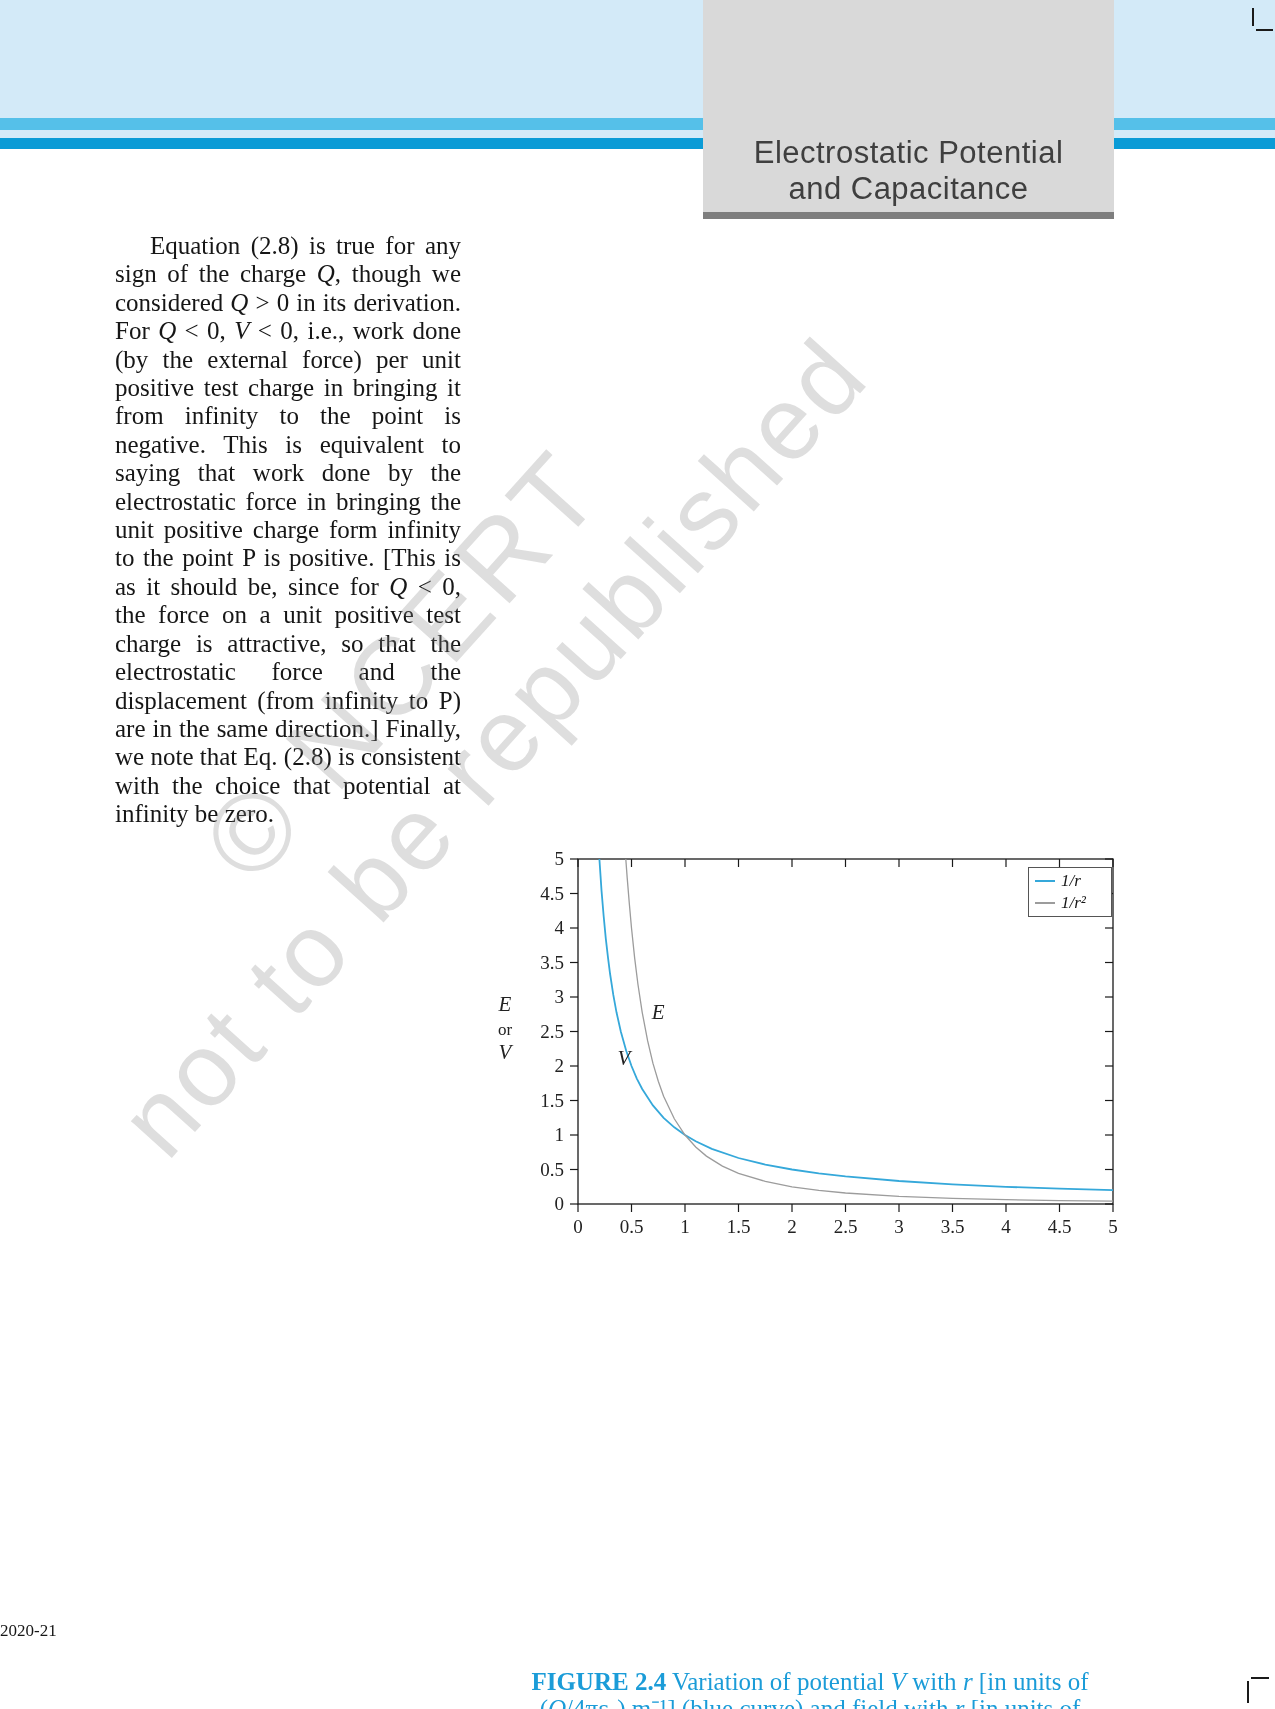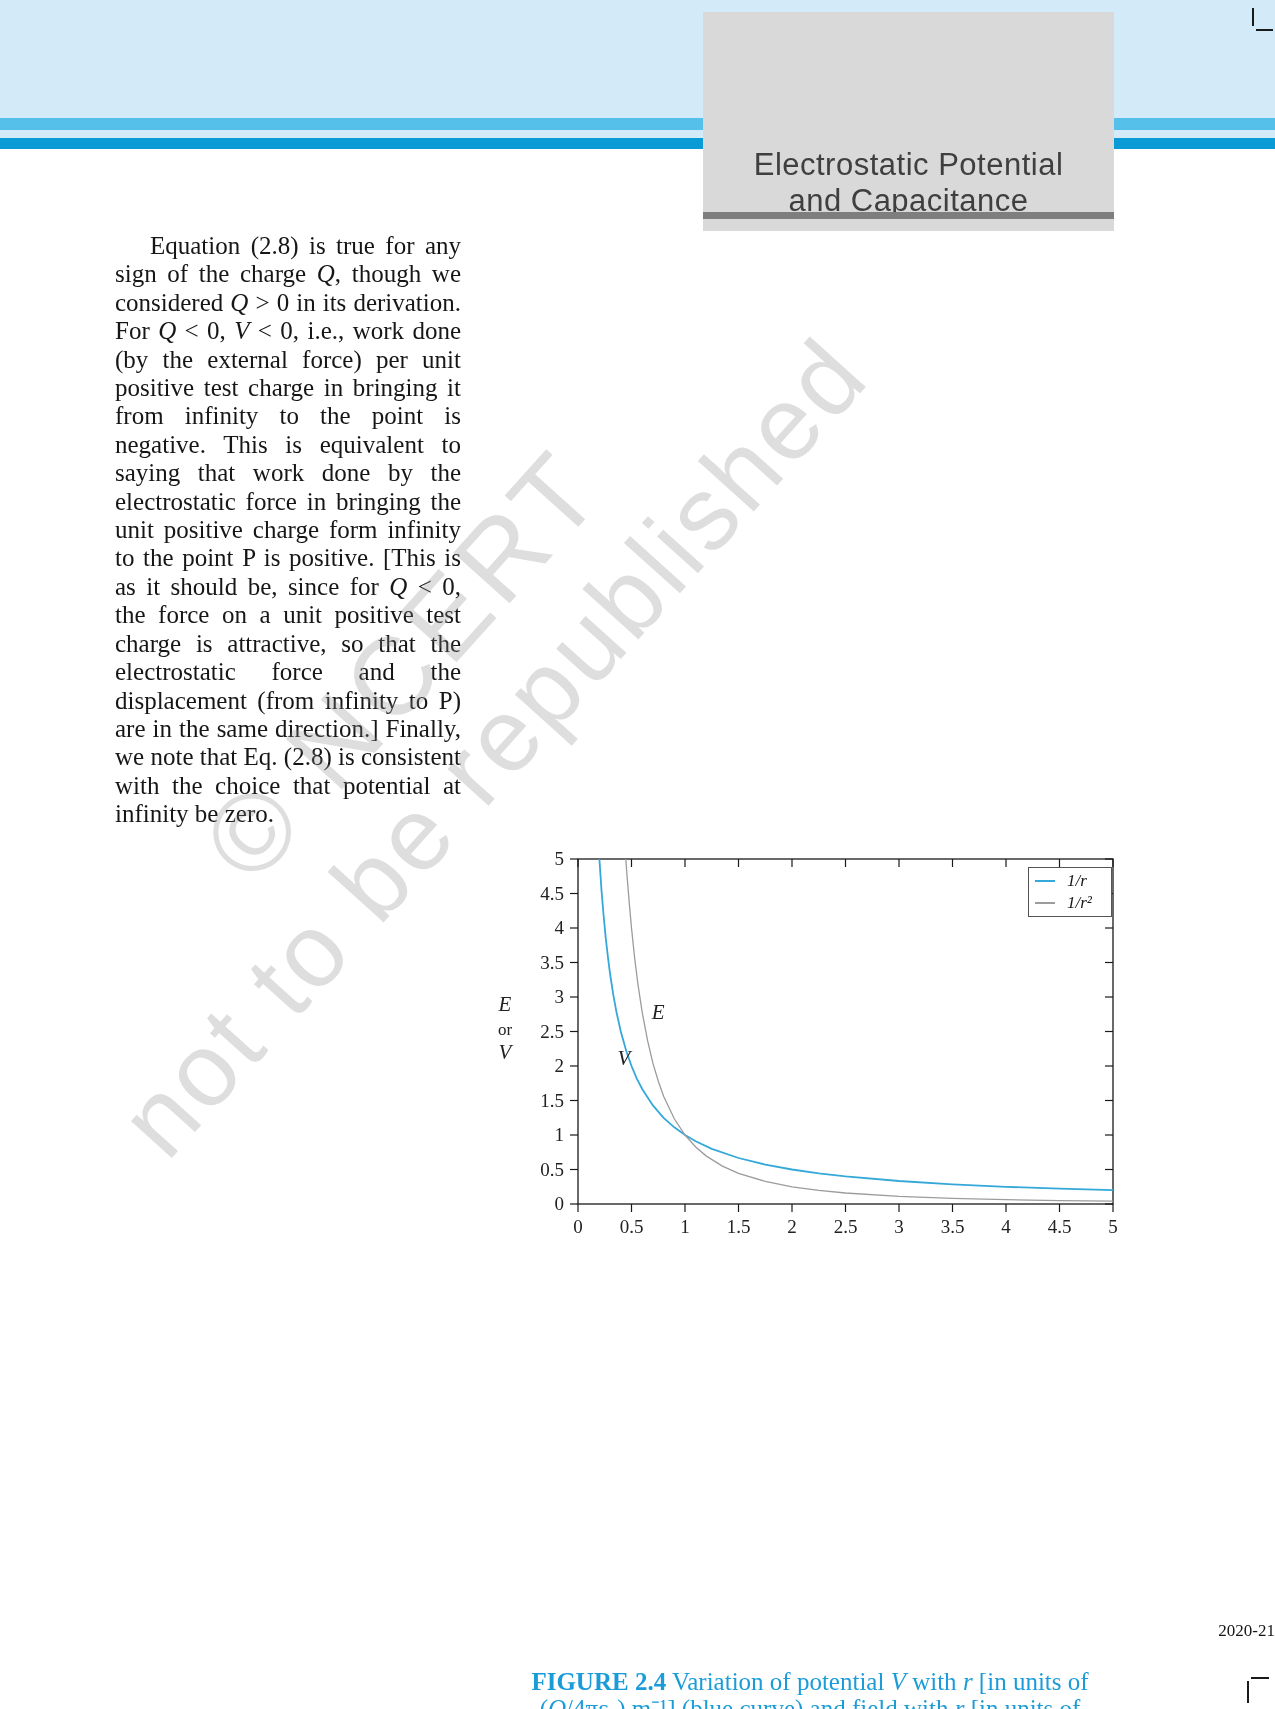--- a/index.html
+++ b/index.html
@@ -2,21 +2,21 @@
 <html><head>
 <meta charset="utf-8">
 <style>
   html,body{margin:0;padding:0;background:#ffffff;}
   .page{position:relative;width:1275px;height:1709px;background:#ffffff;overflow:hidden;
         font-family:"Liberation Serif", serif;color:#161616;}
   
   .band{position:absolute;left:0;top:0;width:1275px;height:148px;background:#d3eaf8;}
   .stripe1{position:absolute;left:0;top:118px;width:1275px;height:12px;background:#55c0e9;}
   .stripe2{position:absolute;left:0;top:138px;width:1275px;height:11px;background:#0a9bd6;}
-  .titlebox{position:absolute;left:703px;top:12px;width:411px;height:219px;background:#d9d9d9;
+  .titlebox{position:absolute;left:703px;top:0;width:411px;height:219px;background:#d9d9d9;
             display:flex;flex-direction:column;justify-content:flex-end;align-items:center;
             box-sizing:border-box;padding-bottom:12px;}
   .titlebar{position:absolute;left:703px;top:212px;width:411px;height:7px;background:#7e7e7e;}
   .chapter-title{font-family:"Liberation Sans", sans-serif;color:#3f3f3f;font-size:31px;
                  line-height:36px;text-align:center;letter-spacing:0.5px;font-weight:400;}
   
   .crop{position:absolute;background:#1a1a1a;}
   
   .watermark{position:absolute;left:40px;top:500px;width:1180px;height:740px;z-index:6;
              transform:rotate(-48deg);pointer-events:none;opacity:0.28;color:#8a8a8a;
@@ -25,26 +25,26 @@
   .watermark .w2{font-size:104px;letter-spacing:4px;}
   
   .colL{position:absolute;left:115px;top:232px;width:346px;font-size:25px;line-height:28.4px;
         text-align:justify;}
   .colL .ind{text-indent:35px;}
   
   .figure{position:absolute;left:455px;top:230px;width:680px;height:420px;}
   .legend{position:absolute;left:573px;top:40px;width:84px;height:50px;background:#ffffff;
           border:1px solid #555;box-sizing:border-box;font-size:17px;font-style:italic;
           display:flex;flex-direction:column;justify-content:center;gap:2px;padding-left:6px;}
-  .legend-row{display:flex;align-items:center;gap:12px;line-height:20px;}
+  .legend-row{display:flex;align-items:center;gap:6px;line-height:20px;}
   .legend-swatch{display:inline-block;width:20px;height:2px;background:#999;}
   .caption{position:absolute;left:500px;top:651px;width:620px;text-align:center;
            color:#1b9cd8;font-size:25px;line-height:27.5px;}
   .caption b{font-weight:700;}
-  .footer-year{position:absolute;left:0;top:1621px;width:1275px;text-align:right;font-size:17px;}
+  .footer-year{position:absolute;left:0;top:1621px;width:1275px;text-align:left;font-size:17px;}
   i{font-style:italic;}
   .z1{position:relative;z-index:1;}
 </style>
 </head>
 <body>
 
 <div class="page">
 
   <div class="band"></div>
   <div class="stripe1"></div>

